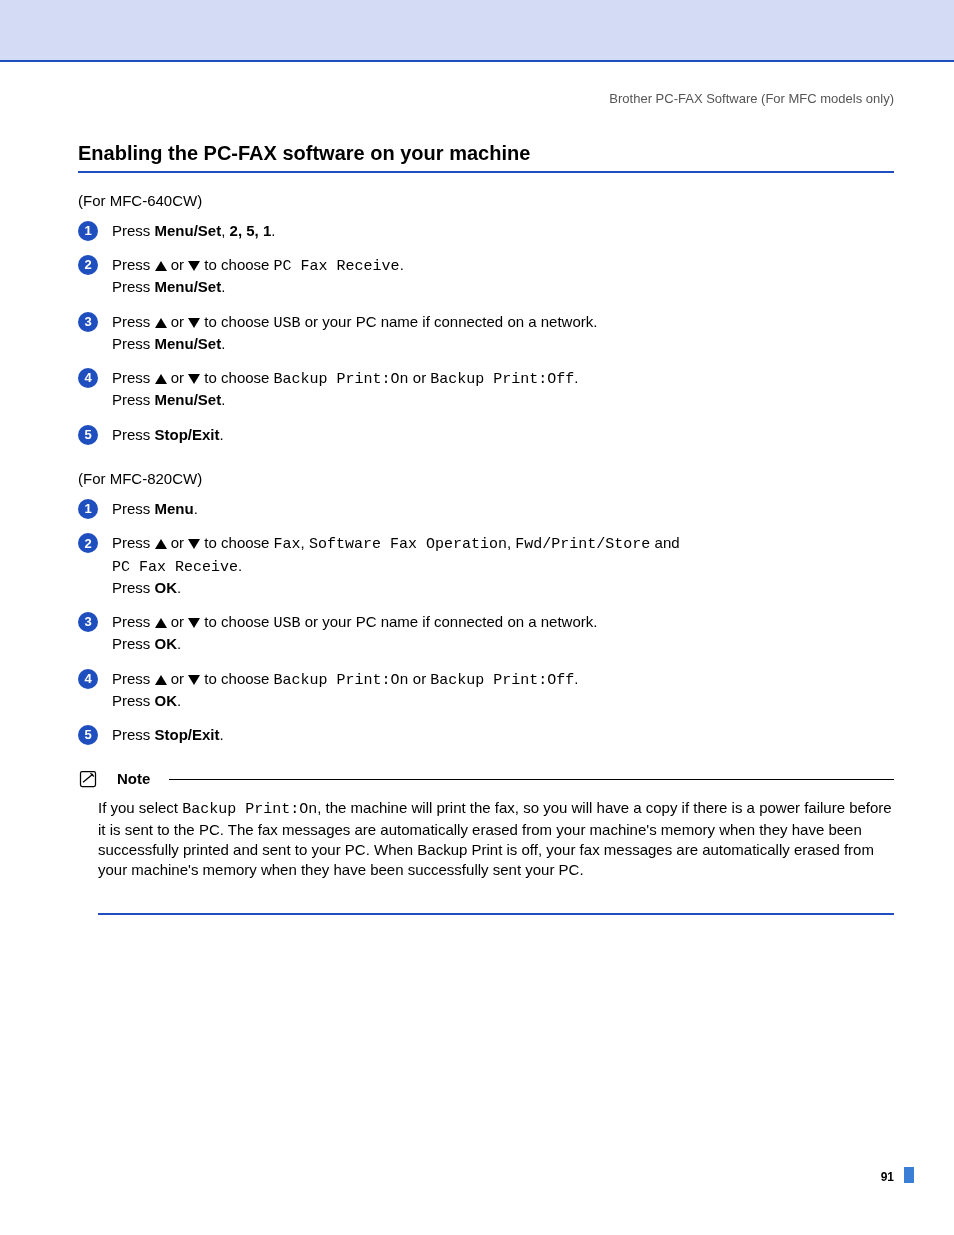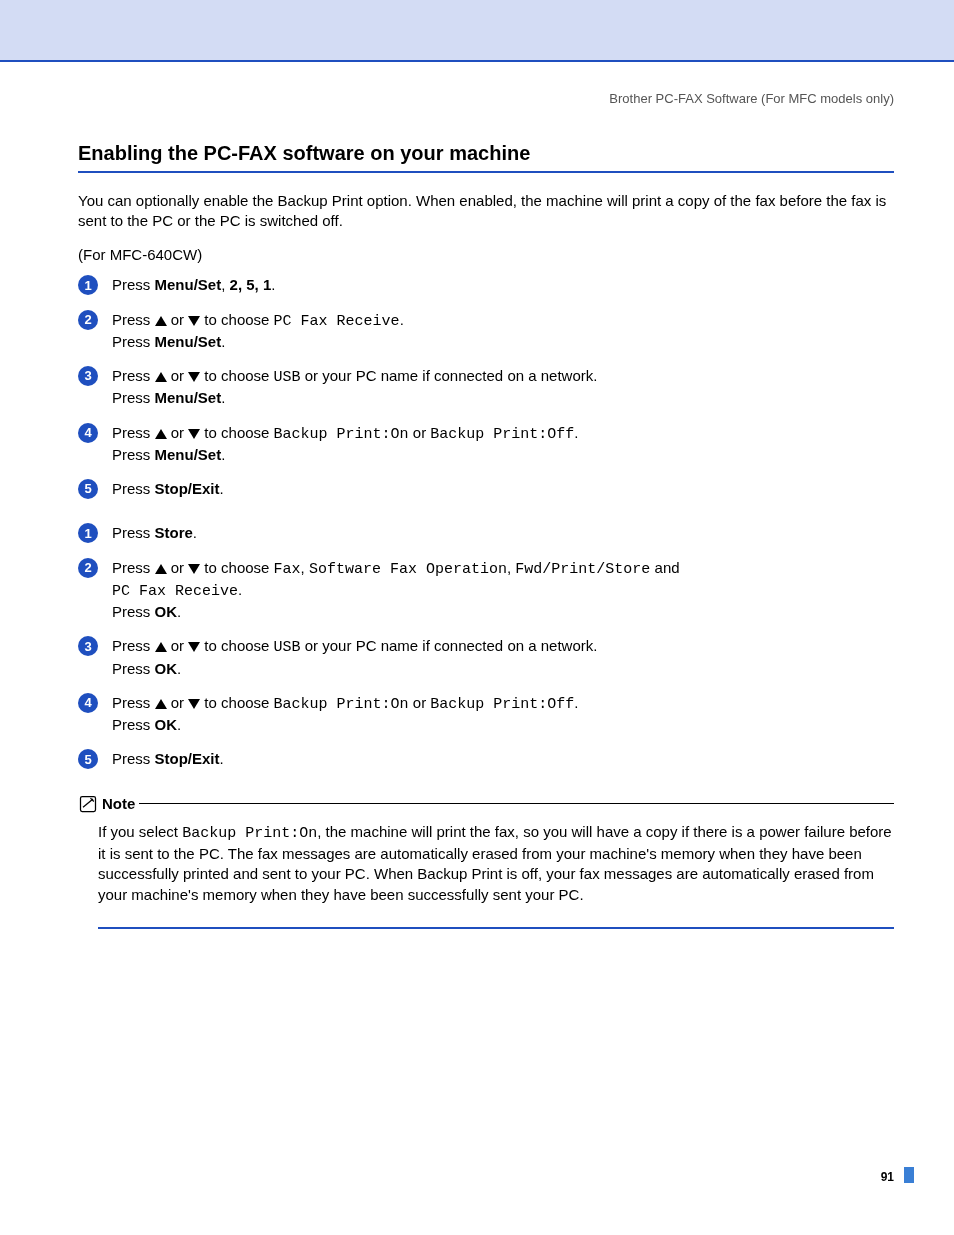--- a/index.html
+++ b/index.html
@@ -12,40 +12,39 @@
   .intro{margin:0 0 14px}
   .model{margin:0 0 10px}
   .steps{margin:0 0 10px;padding:0;list-style:none}
   .steps li{position:relative;padding:0 0 14px 34px}
   .bullet{position:absolute;left:0;top:0;width:20px;height:20px;background:#1f4fbf;color:#fff;border-radius:50%;font-size:13px;font-weight:bold;display:flex;align-items:center;justify-content:center}
   .mono{font-family:"Courier New",monospace}
   .b{font-weight:bold}
   .tri{display:inline-block;width:0;height:0;vertical-align:middle}
   .tri-up{border-left:6px solid transparent;border-right:6px solid transparent;border-bottom:10px solid #000}
   .tri-down{border-left:6px solid transparent;border-right:6px solid transparent;border-top:10px solid #000}
-  .note-head{display:flex;align-items:center;gap:4px;margin-top:4px}
+  .note-head{display:flex;align-items:center;gap:19px;margin-top:4px}
   .note-icon{width:20px;height:20px;flex:none}
   .note-title{font-weight:bold}
   .note-line{flex:1;height:1px;background:#000}
-  .note-body{margin:8px 0 0 20px;border-bottom:2px solid #1f4fbf;padding-bottom:22px}
+  .note-body{margin:8px 0 0 20px;border-bottom:2px solid #1f4fbf;padding-bottom:32px}
   .pagenum{position:absolute;right:60px;bottom:50px;font-size:12px;font-weight:bold}
   .pagenum::after{content:"";position:absolute;right:-20px;top:-2px;width:10px;height:16px;background:#3a7fd5}
 </style>
 </head>
 <body>
 
 <div class="page">
   <div class="topband"></div>
   <div class="content">
     <div class="hdr-right">Brother PC-FAX Software (For MFC models only)</div>
 
     <h2>Enabling the PC-FAX software on your machine</h2>
     <div class="rule"></div>
 
-    <p class="intro">You can optionally enable the Backup Print option. When enabled, the machine will print a copy of the fax before the fax is sent to the PC or the PC is switched off.</p>
 
     <p class="model">(For  MFC-640CW)</p>
 
     <ul class="steps">
       <li>
         <span class="bullet">1</span>
         <span>Press </span><span class="b">Menu/Set</span><span>, </span><span class="b">2, 5, 1</span><span>.</span>
       </li>
       <li>
         <span class="bullet">2</span>
@@ -61,25 +60,26 @@
         <span class="bullet">4</span>
         <span>Press </span><span class="tri tri-up"></span><span> or </span><span class="tri tri-down"></span><span> to choose </span><span class="mono">Backup Print:On</span><span> or </span><span class="mono">Backup Print:Off</span><span>.</span><br>
         <span>Press </span><span class="b">Menu/Set</span><span>.</span>
       </li>
       <li>
         <span class="bullet">5</span>
         <span>Press </span><span class="b">Stop/Exit</span><span>.</span>
       </li>
     </ul>
 
+    <p class="model">(For MFC-820CW)</p>
 
     <ul class="steps">
       <li>
         <span class="bullet">1</span>
-        <span>Press </span><span class="b">Store</span><span>.</span>
+        <span>Press </span><span class="b">Menu</span><span>.</span>
       </li>
       <li>
         <span class="bullet">2</span>
         <span>Press </span><span class="tri tri-up"></span><span> or </span><span class="tri tri-down"></span><span> to choose </span><span class="mono">Fax</span><span>, </span><span class="mono">Software Fax Operation</span><span>, </span><span class="mono">Fwd/Print/Store</span><span> and</span><br>
         <span class="mono">PC Fax Receive</span><span>.</span><br>
         <span>Press </span><span class="b">OK</span><span>.</span>
       </li>
       <li>
         <span class="bullet">3</span>
         <span>Press </span><span class="tri tri-up"></span><span> or </span><span class="tri tri-down"></span><span> to choose </span><span class="mono">USB</span><span> or your PC name if connected on a network.</span><br>

